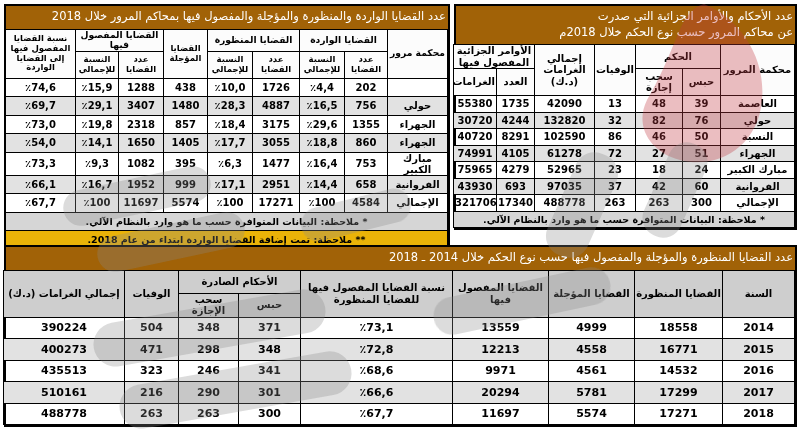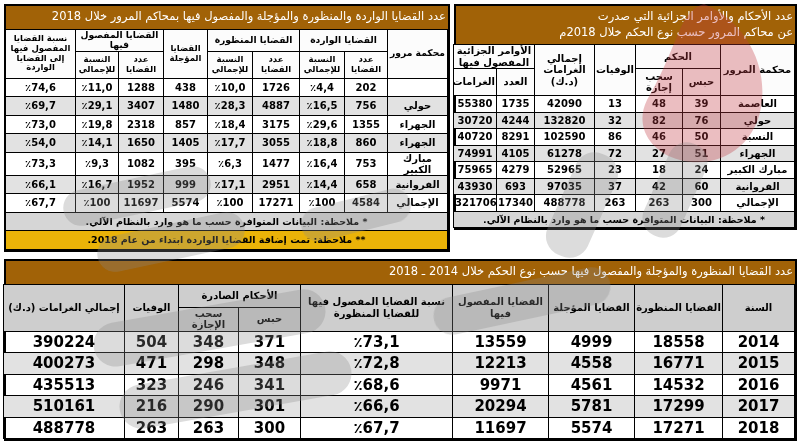--- a/index.html
+++ b/index.html
@@ -2,42 +2,42 @@
 <html lang="ar" dir="rtl"><head>
 <meta charset="utf-8">
 <style>
   html,body{margin:0;padding:0;}
   body{width:800px;height:441px;background:#fff;font-family:"DejaVu Sans",sans-serif;}
   .page{position:relative;width:800px;height:441px;background:#fff;overflow:hidden;}
 
   .tbl-wrap{position:absolute;border:2px solid #000;background:#fff;box-sizing:border-box;}
   #wrap-top-left{left:4px;top:4px;width:446px;}
   #wrap-top-right{left:454px;top:4px;width:343px;}
-  #wrap-bottom{left:4px;top:259px;width:793px;}
+  #wrap-bottom{left:4px;top:245px;width:793px;}
 
   .titlebar{background:#a16207;color:#fff;font-weight:normal;
             font-size:11.5px;line-height:1.35;padding:3px 2px 4px;}
   table{width:100%;border-collapse:collapse;table-layout:fixed;direction:rtl;}
   th,td{border:1px solid #000;text-align:center;vertical-align:middle;
         font-weight:bold;color:#000;overflow:hidden;padding:0 1px;}
   th{font-size:8.5px;line-height:1.15;background:#fcfcfc;}
   td{font-size:10px;direction:ltr;}
   .h-group th{height:20px;}
   .h-sub th{height:26px;}
 
   
   #tbl-left td{height:17.5px;}
   #tbl-left tbody tr:nth-child(even) td{background:#e2e2e2;}
   
   #tbl-right td{height:15.5px;}
   #tbl-right th{font-size:10px;margin-left:26px;}
   #tbl-right tbody tr:nth-child(even) td{background:#e2e2e2;}
   
   #tbl-bottom th{font-size:10px;background:#cecece;height:22px;}
-  #tbl-bottom td{height:20.5px;font-size:15px;}
+  #tbl-bottom td{height:20.5px;font-size:11px;}
   #tbl-bottom tbody tr:nth-child(even) td{background:#e2e2e2;}
 
   .note td{background:#d6d6d6;font-size:9.5px;height:15px;direction:rtl;}
   .note.note2 td{background:#eab308;}
 
   .big-head{font-size:9.2px;}
 
   
   .watermark{position:absolute;left:0;top:0;width:800px;height:441px;
              pointer-events:none;z-index:5;}
@@ -81,21 +81,21 @@
       </thead>
       <tbody>
           <tr>
             <td></td>
             <td>202</td>
             <td>٪4,4</td>
             <td>1726</td>
             <td>٪10,0</td>
             <td>438</td>
             <td>1288</td>
-            <td>٪11,0</td>
+            <td>٪15,9</td>
             <td>٪74,6</td>
           </tr>
           <tr>
             <td>حولي</td>
             <td>756</td>
             <td>٪16,5</td>
             <td>4887</td>
             <td>٪28,3</td>
             <td>1480</td>
             <td>3407</td>

